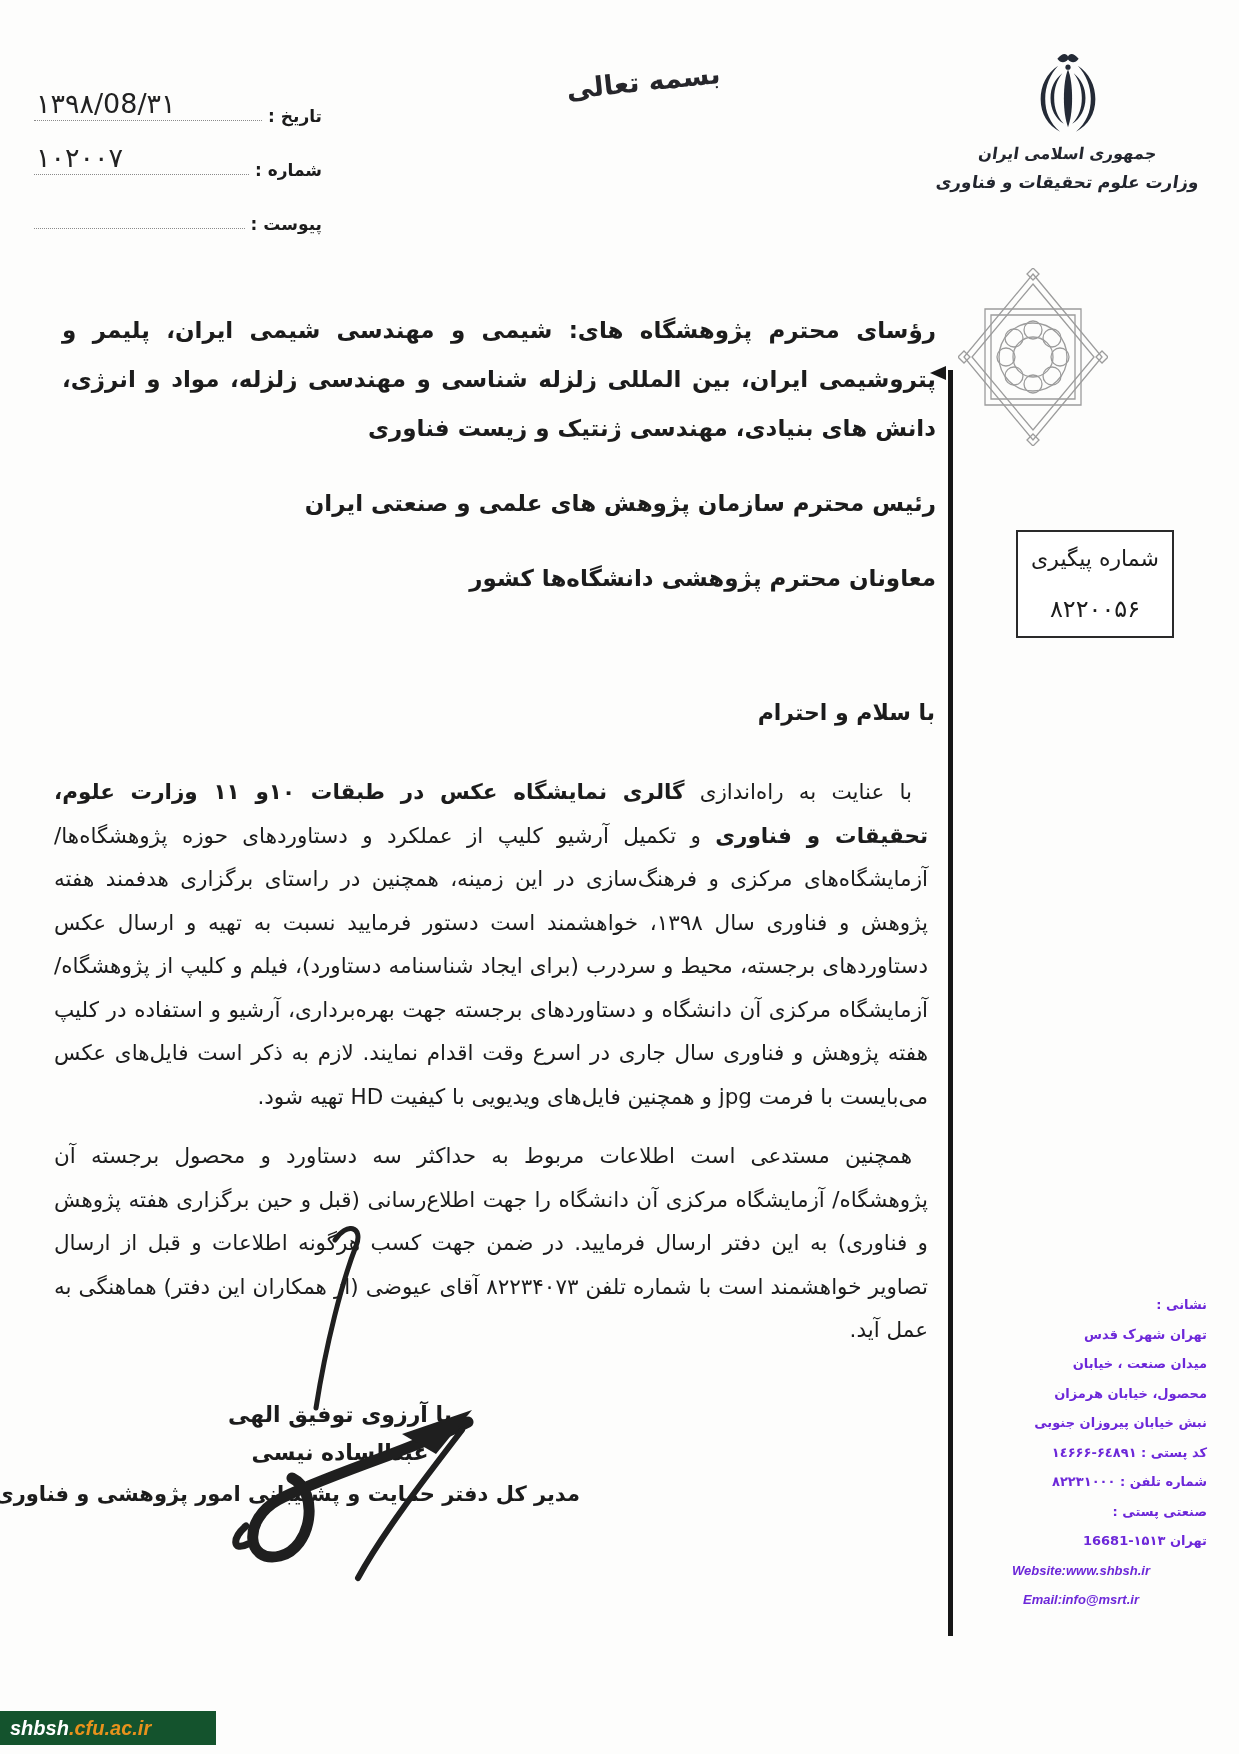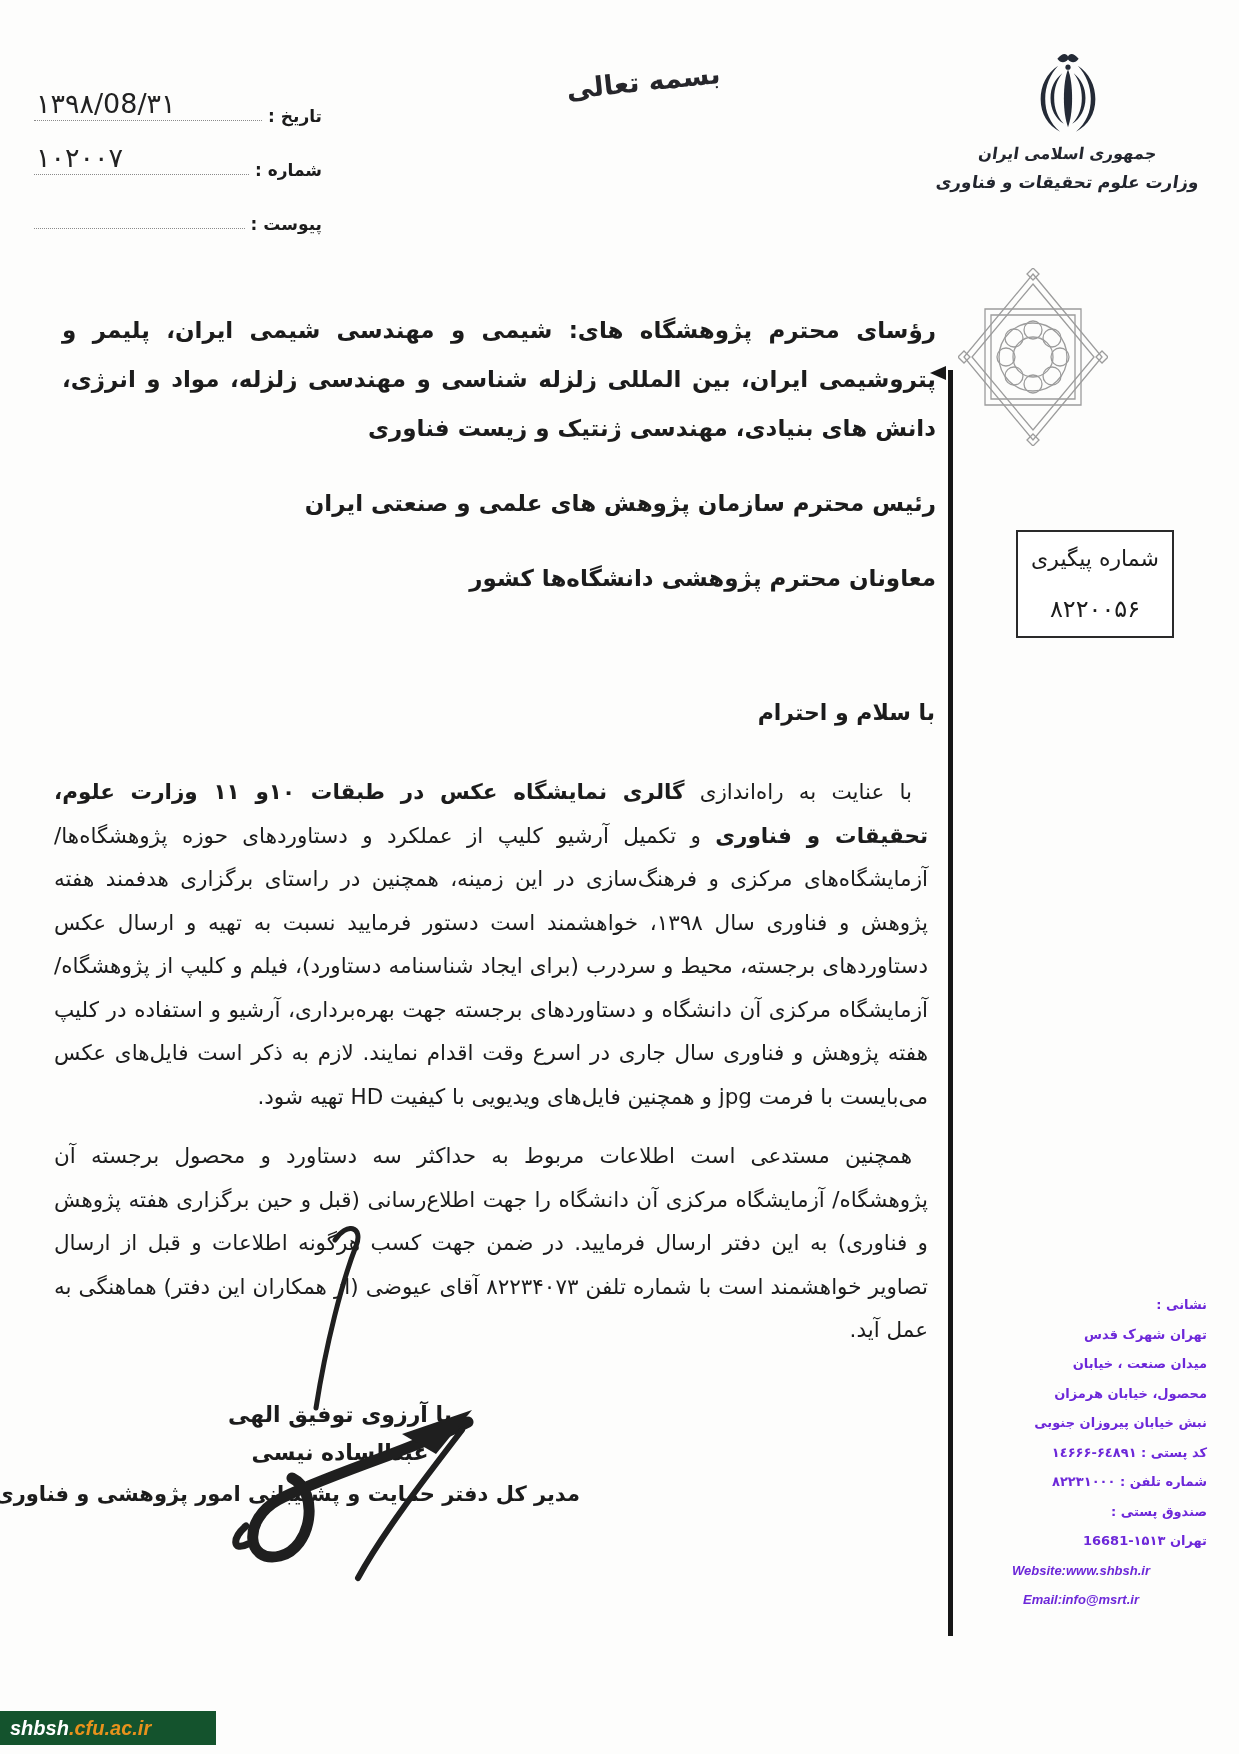--- a/index.html
+++ b/index.html
@@ -163,21 +163,21 @@
   </svg>
 
   <div class="address">
     <div>نشانی :</div>
     <div>تهران شهرک قدس</div>
     <div>میدان صنعت ، خیابان</div>
     <div>محصول، خیابان هرمزان</div>
     <div>نبش خیابان پیروزان جنوبی</div>
     <div>کد پستی : ⁦۱٤۶۶۶-۶٤۸۹۱⁩</div>
     <div>شماره تلفن : ۸۲۲۳۱۰۰۰</div>
-    <div>صندوق پستی :</div>
+    <div>صنعتی پستی :</div>
     <div>تهران ⁦16681-۱۵۱۳⁩</div>
     <div class="addr-latin">Website:www.shbsh.ir</div>
     <div class="addr-latin">Email:info@msrt.ir</div>
   </div>
 
   <div class="watermark">
     <span>shbsh</span>
       <span class="wm-suffix">.cfu.ac.ir</span>
   </div>
 

